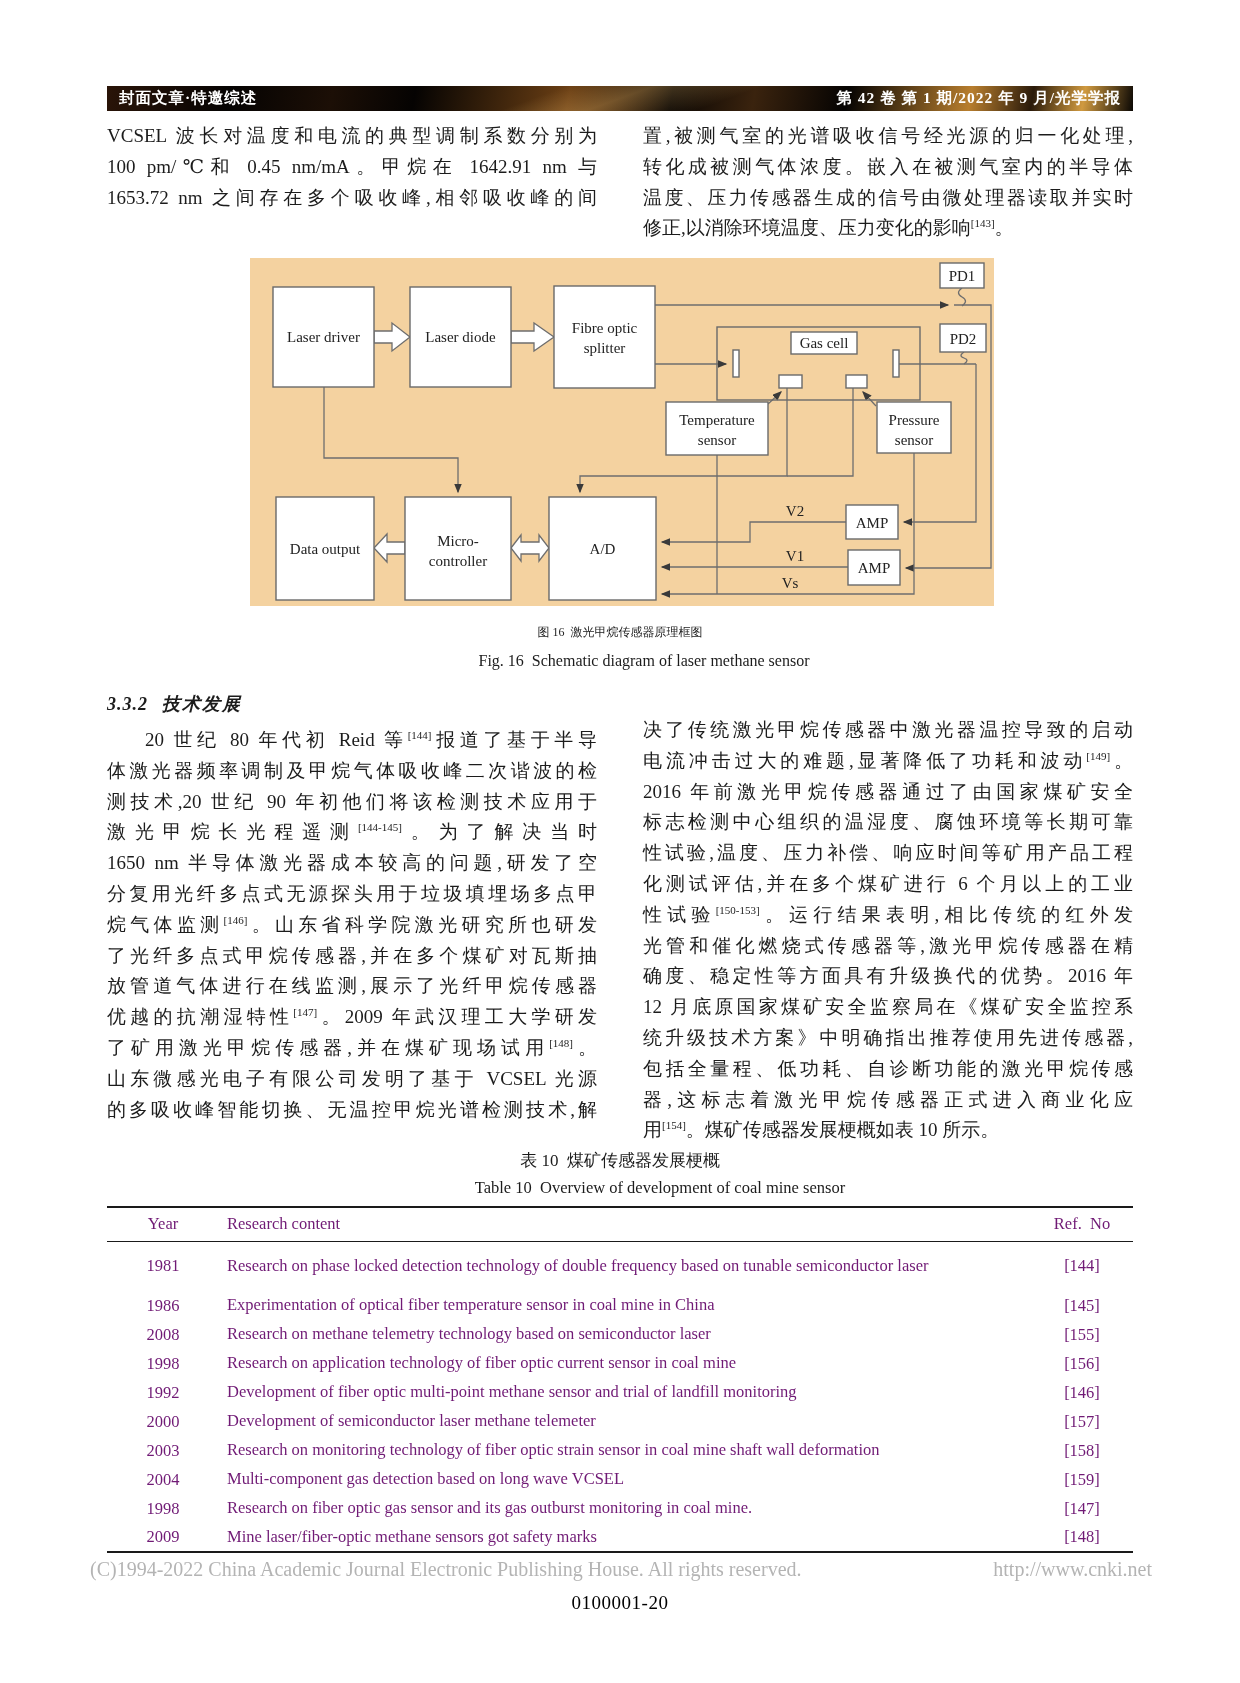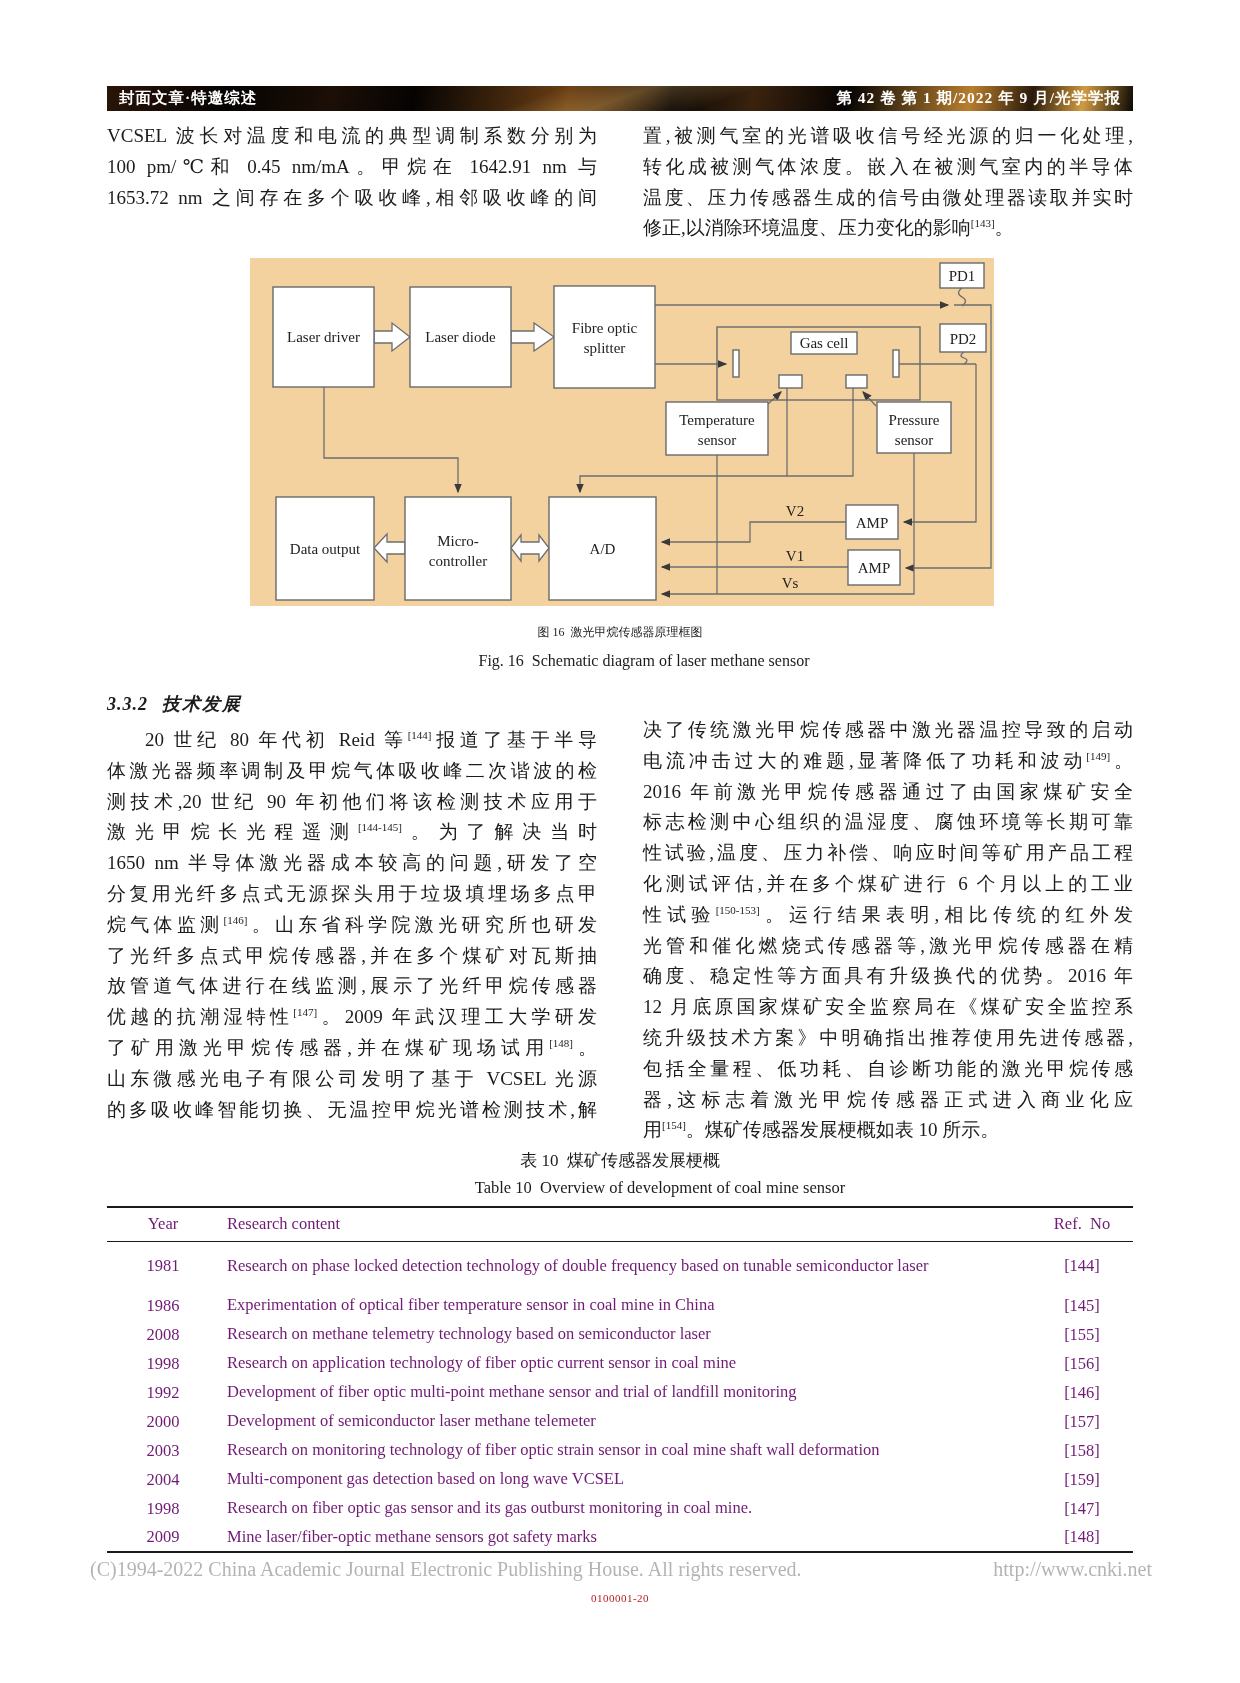--- a/index.html
+++ b/index.html
@@ -44,21 +44,21 @@
   thead th{font-weight:normal;border-bottom:1.5px solid #1a1a1a;}
   tbody tr{height:29px;}
   tbody tr.tall{height:50px;}
   td.year,th.year{width:110px;text-align:center;}
   td.content,th.content{padding-left:8px;padding-right:6px;line-height:1.25;}
   th.content{text-align:left;}
   td.ref,th.ref{width:100px;text-align:center;}
   
   .footer-line{top:1558px;left:90px;width:1062px;display:flex;justify-content:space-between;
                color:#b4b4b4;font-size:20px;}
-  .page-num{top:1592px;left:0;width:1240px;text-align:center;font-size:11px;color:#b91c1c;letter-spacing:.5px;}
+  .page-num{top:1592px;left:0;width:1240px;text-align:center;font-size:19px;color:#000000;letter-spacing:.5px;}
 </style>
 </head>
 <body>
 
 <div class="abs header-band">
   <span>封面文章·特邀综述</span>
   <span>第 42 卷 第 1 期/2022 年 9 月/光学学报</span>
 </div>
 
 <div class="col" style="top:121px;left:107px;">

